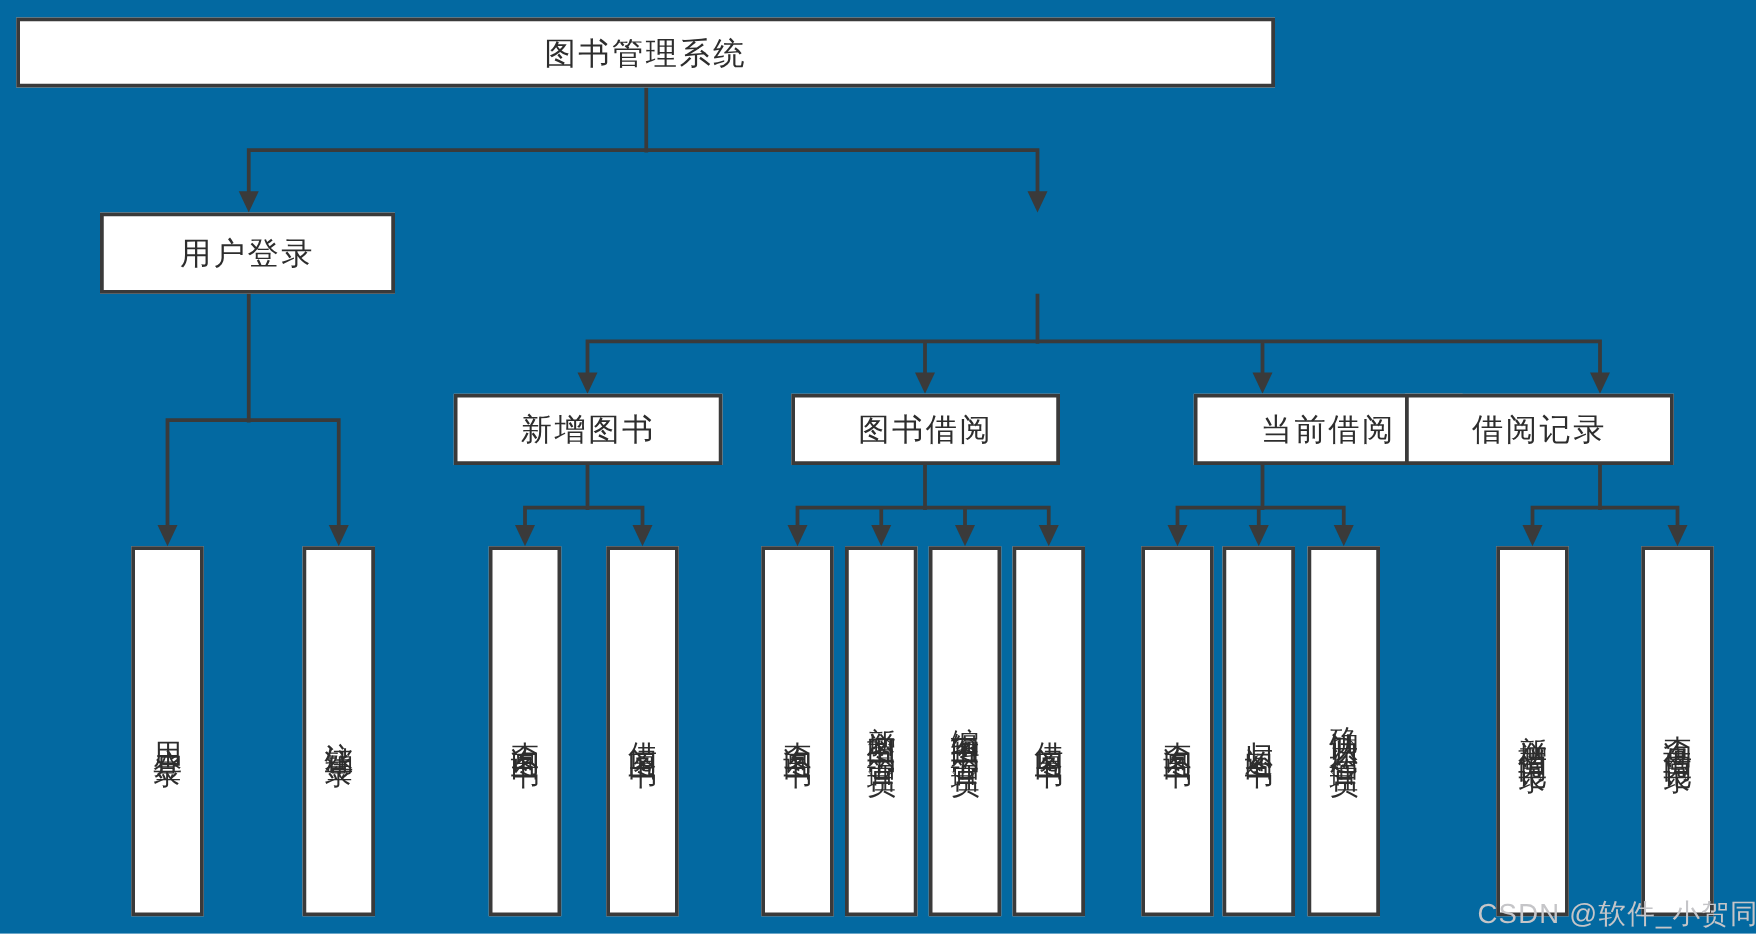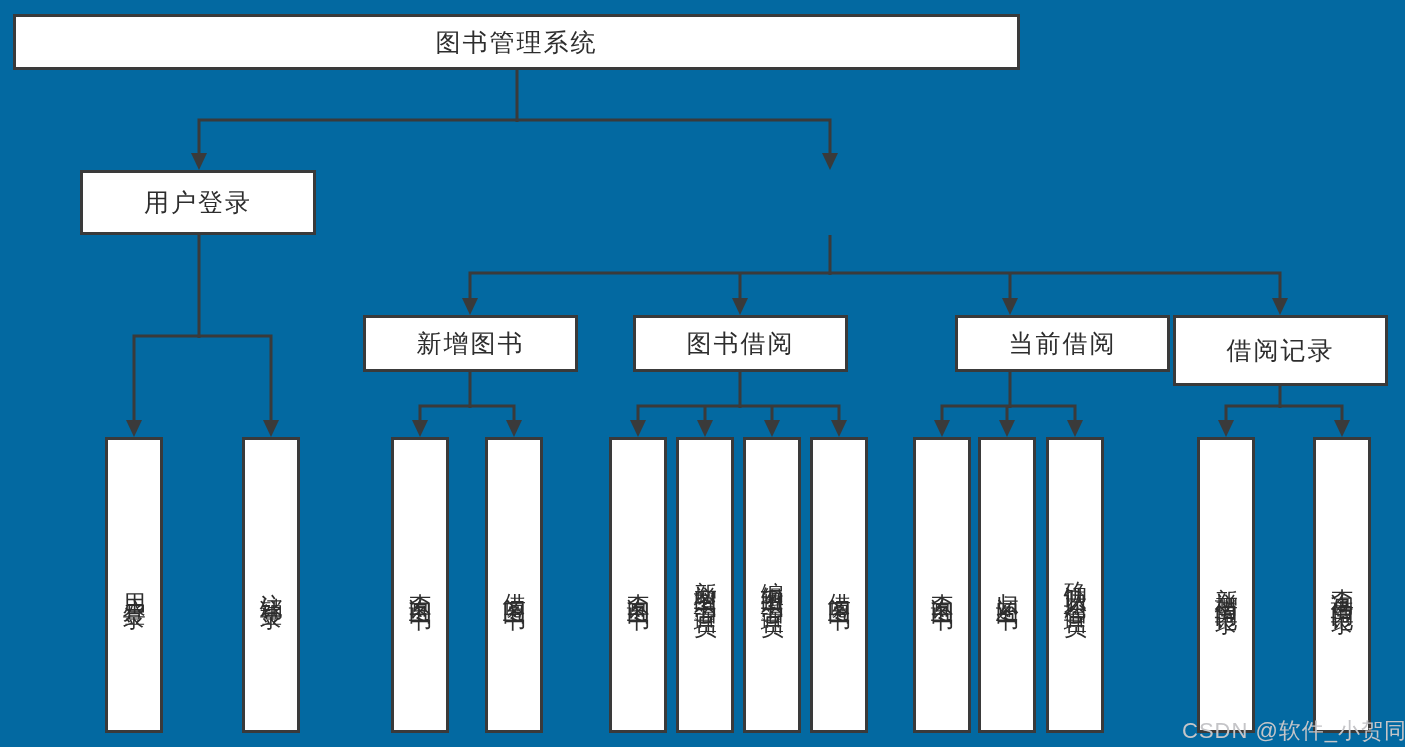--- a/index.html
+++ b/index.html
@@ -24,21 +24,21 @@
     font-size:23px; letter-spacing:5px; line-height:1.1;
     border-width:3px;
   }
   
   .n-root           { left:13px;  top:14px;  width:1007px; height:56px; }
   .n-user-login     { left:80px;  top:170px; width:236px;  height:65px; }
   .n-book-mgmt      { left:712px; top:170px; width:236px;  height:65px; }
   .n-new-book       { left:363px; top:315px; width:215px;  height:57px; }
   .n-book-borrow    { left:633px; top:315px; width:215px;  height:57px; }
   .n-current-borrow { left:916px; top:315px; width:215px;  height:57px;margin-left:39px; }
-  .n-borrow-record  { left:1173px;top:315px; width:215px;  height:71px; }
+  .n-borrow-record  { left:1124px;top:315px; width:215px;  height:57px; }
   .lf { top:437px; width:58px; height:296px; }
   .lf-ul1 { left:105px; }  .lf-ul2 { left:242px; }
   .lf-nb1 { left:391px; }  .lf-nb2 { left:485px; }
   .lf-bb1 { left:609px; }  .lf-bb2 { left:676px; }
   .lf-bb3 { left:743px; }  .lf-bb4 { left:810px; }
   .lf-cb1 { left:913px; }  .lf-cb2 { left:978px; }  .lf-cb3 { left:1046px; }
   .lf-br1 { left:1197px; } .lf-br2 { left:1313px; }
   .watermark {
     position:absolute; left:1182px; top:716px;
     font-size:22px; color:#c5c5c8; letter-spacing:1px;

